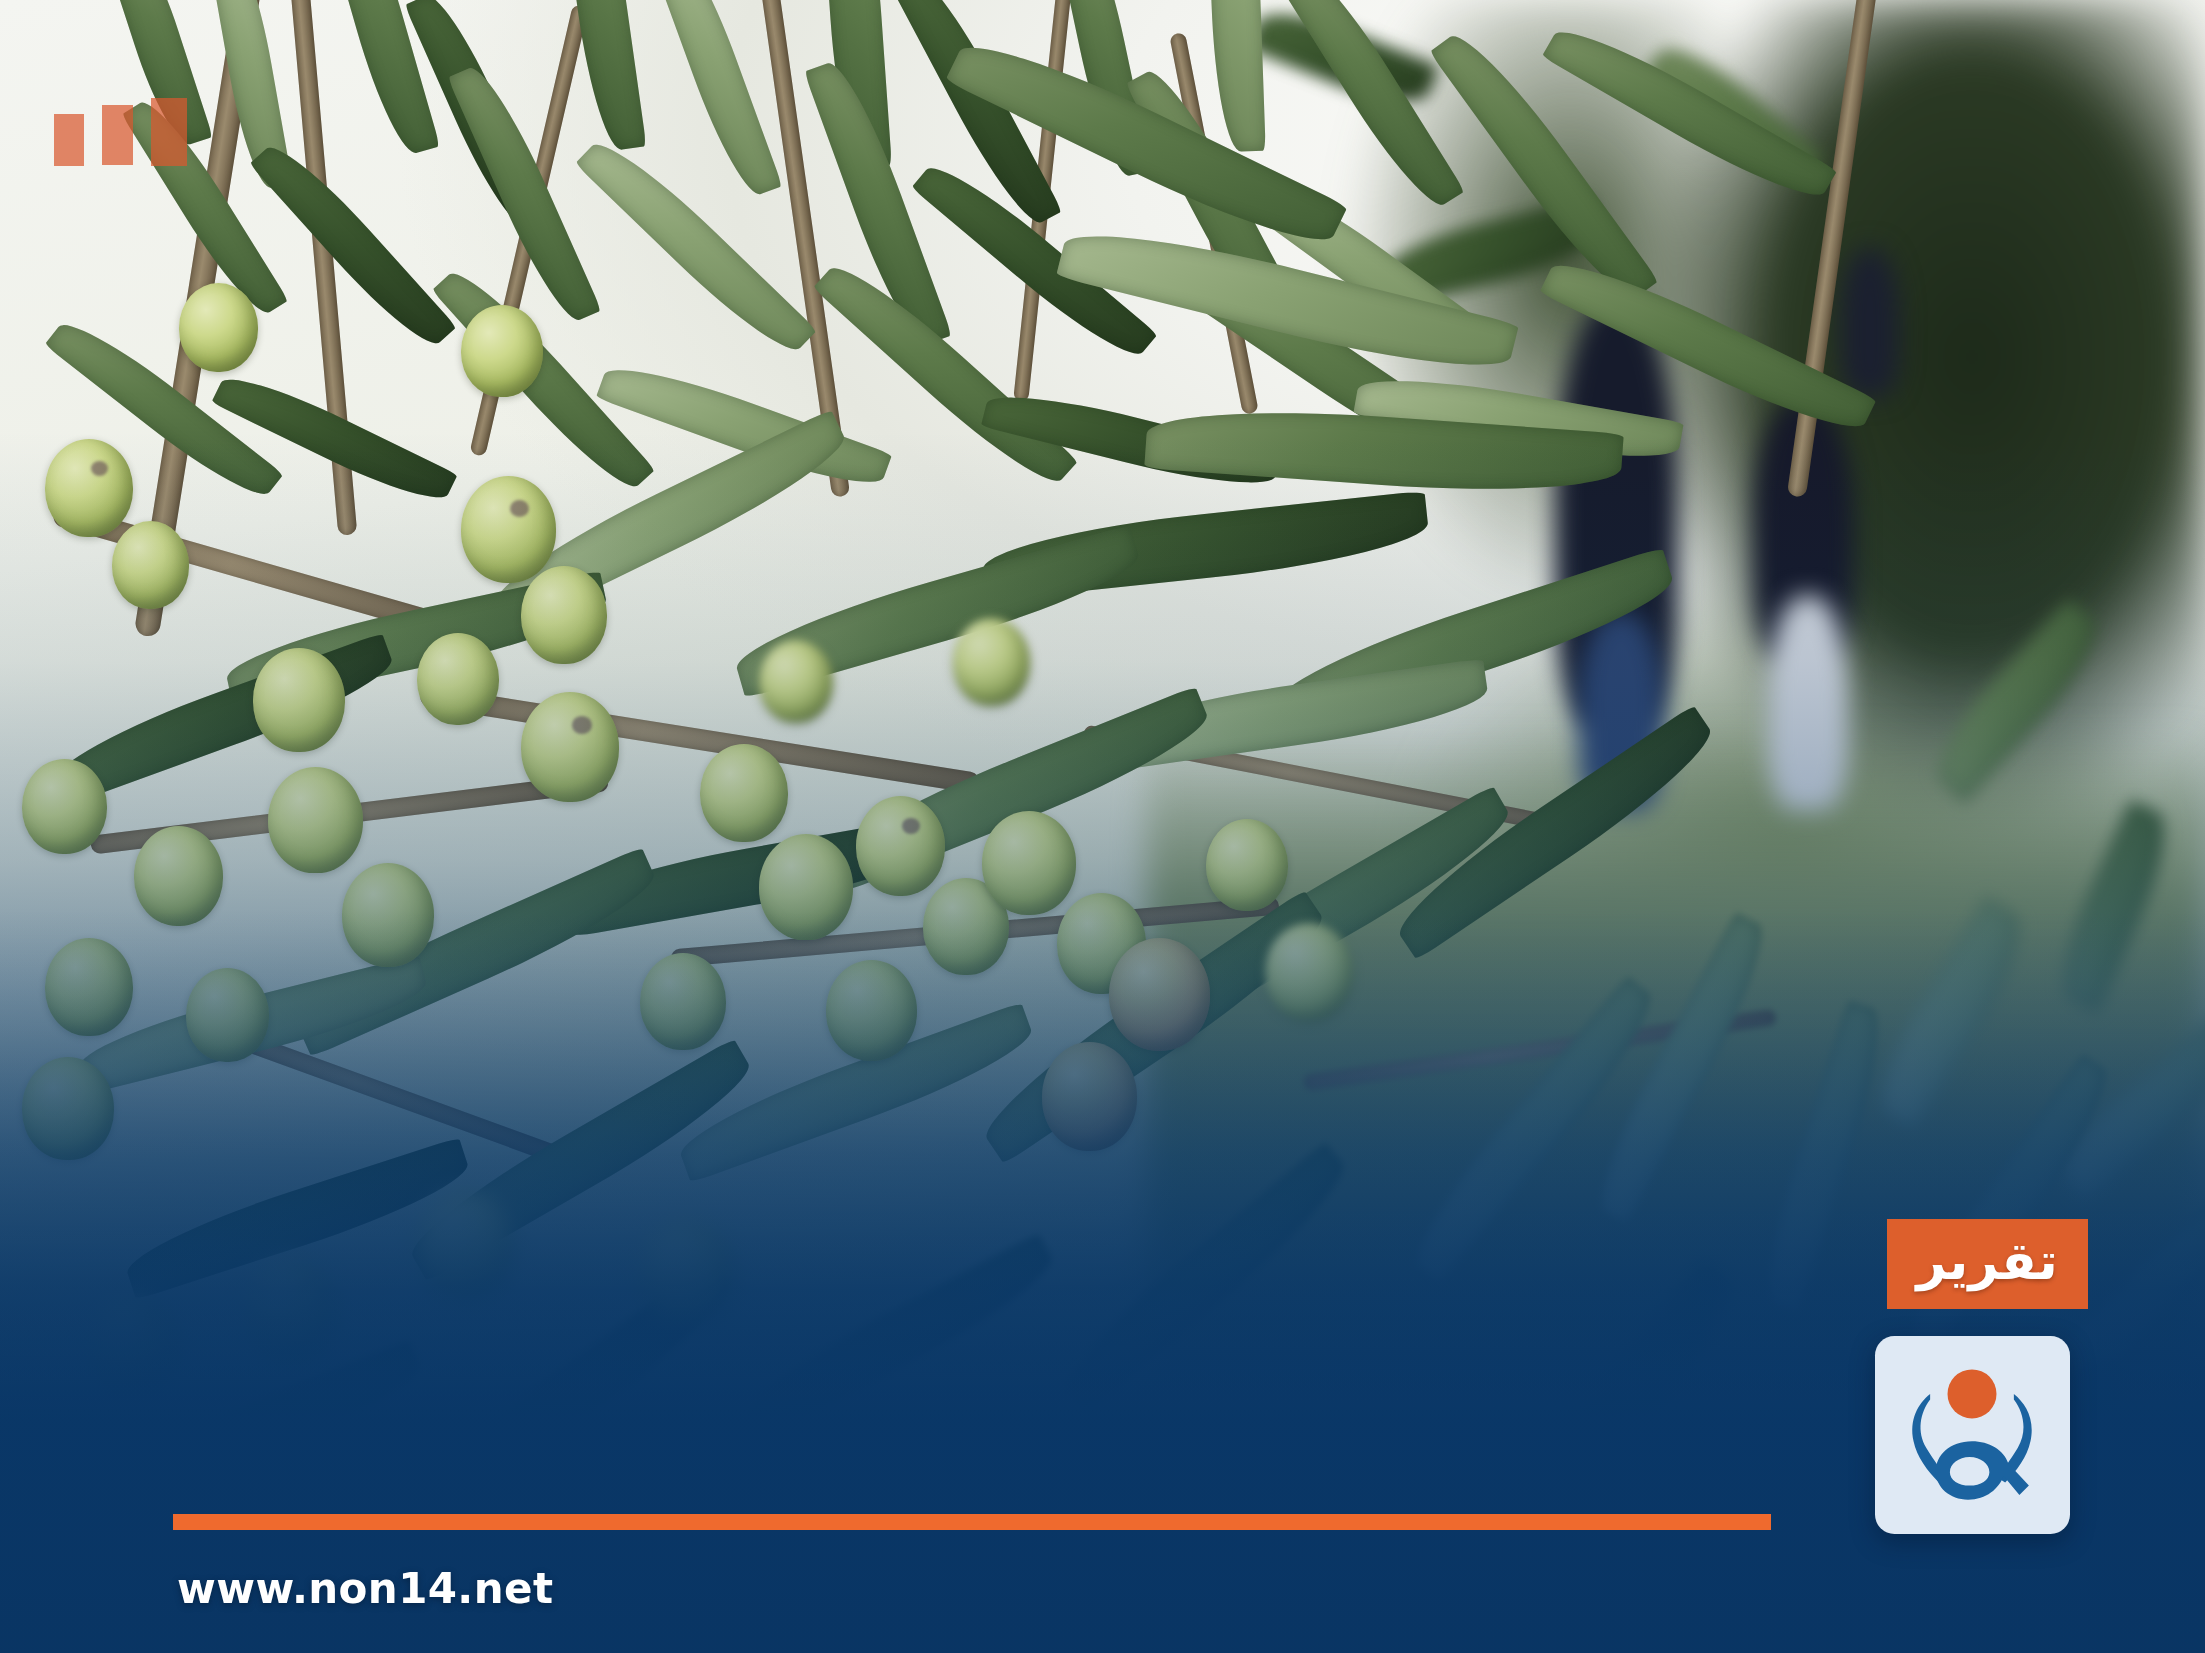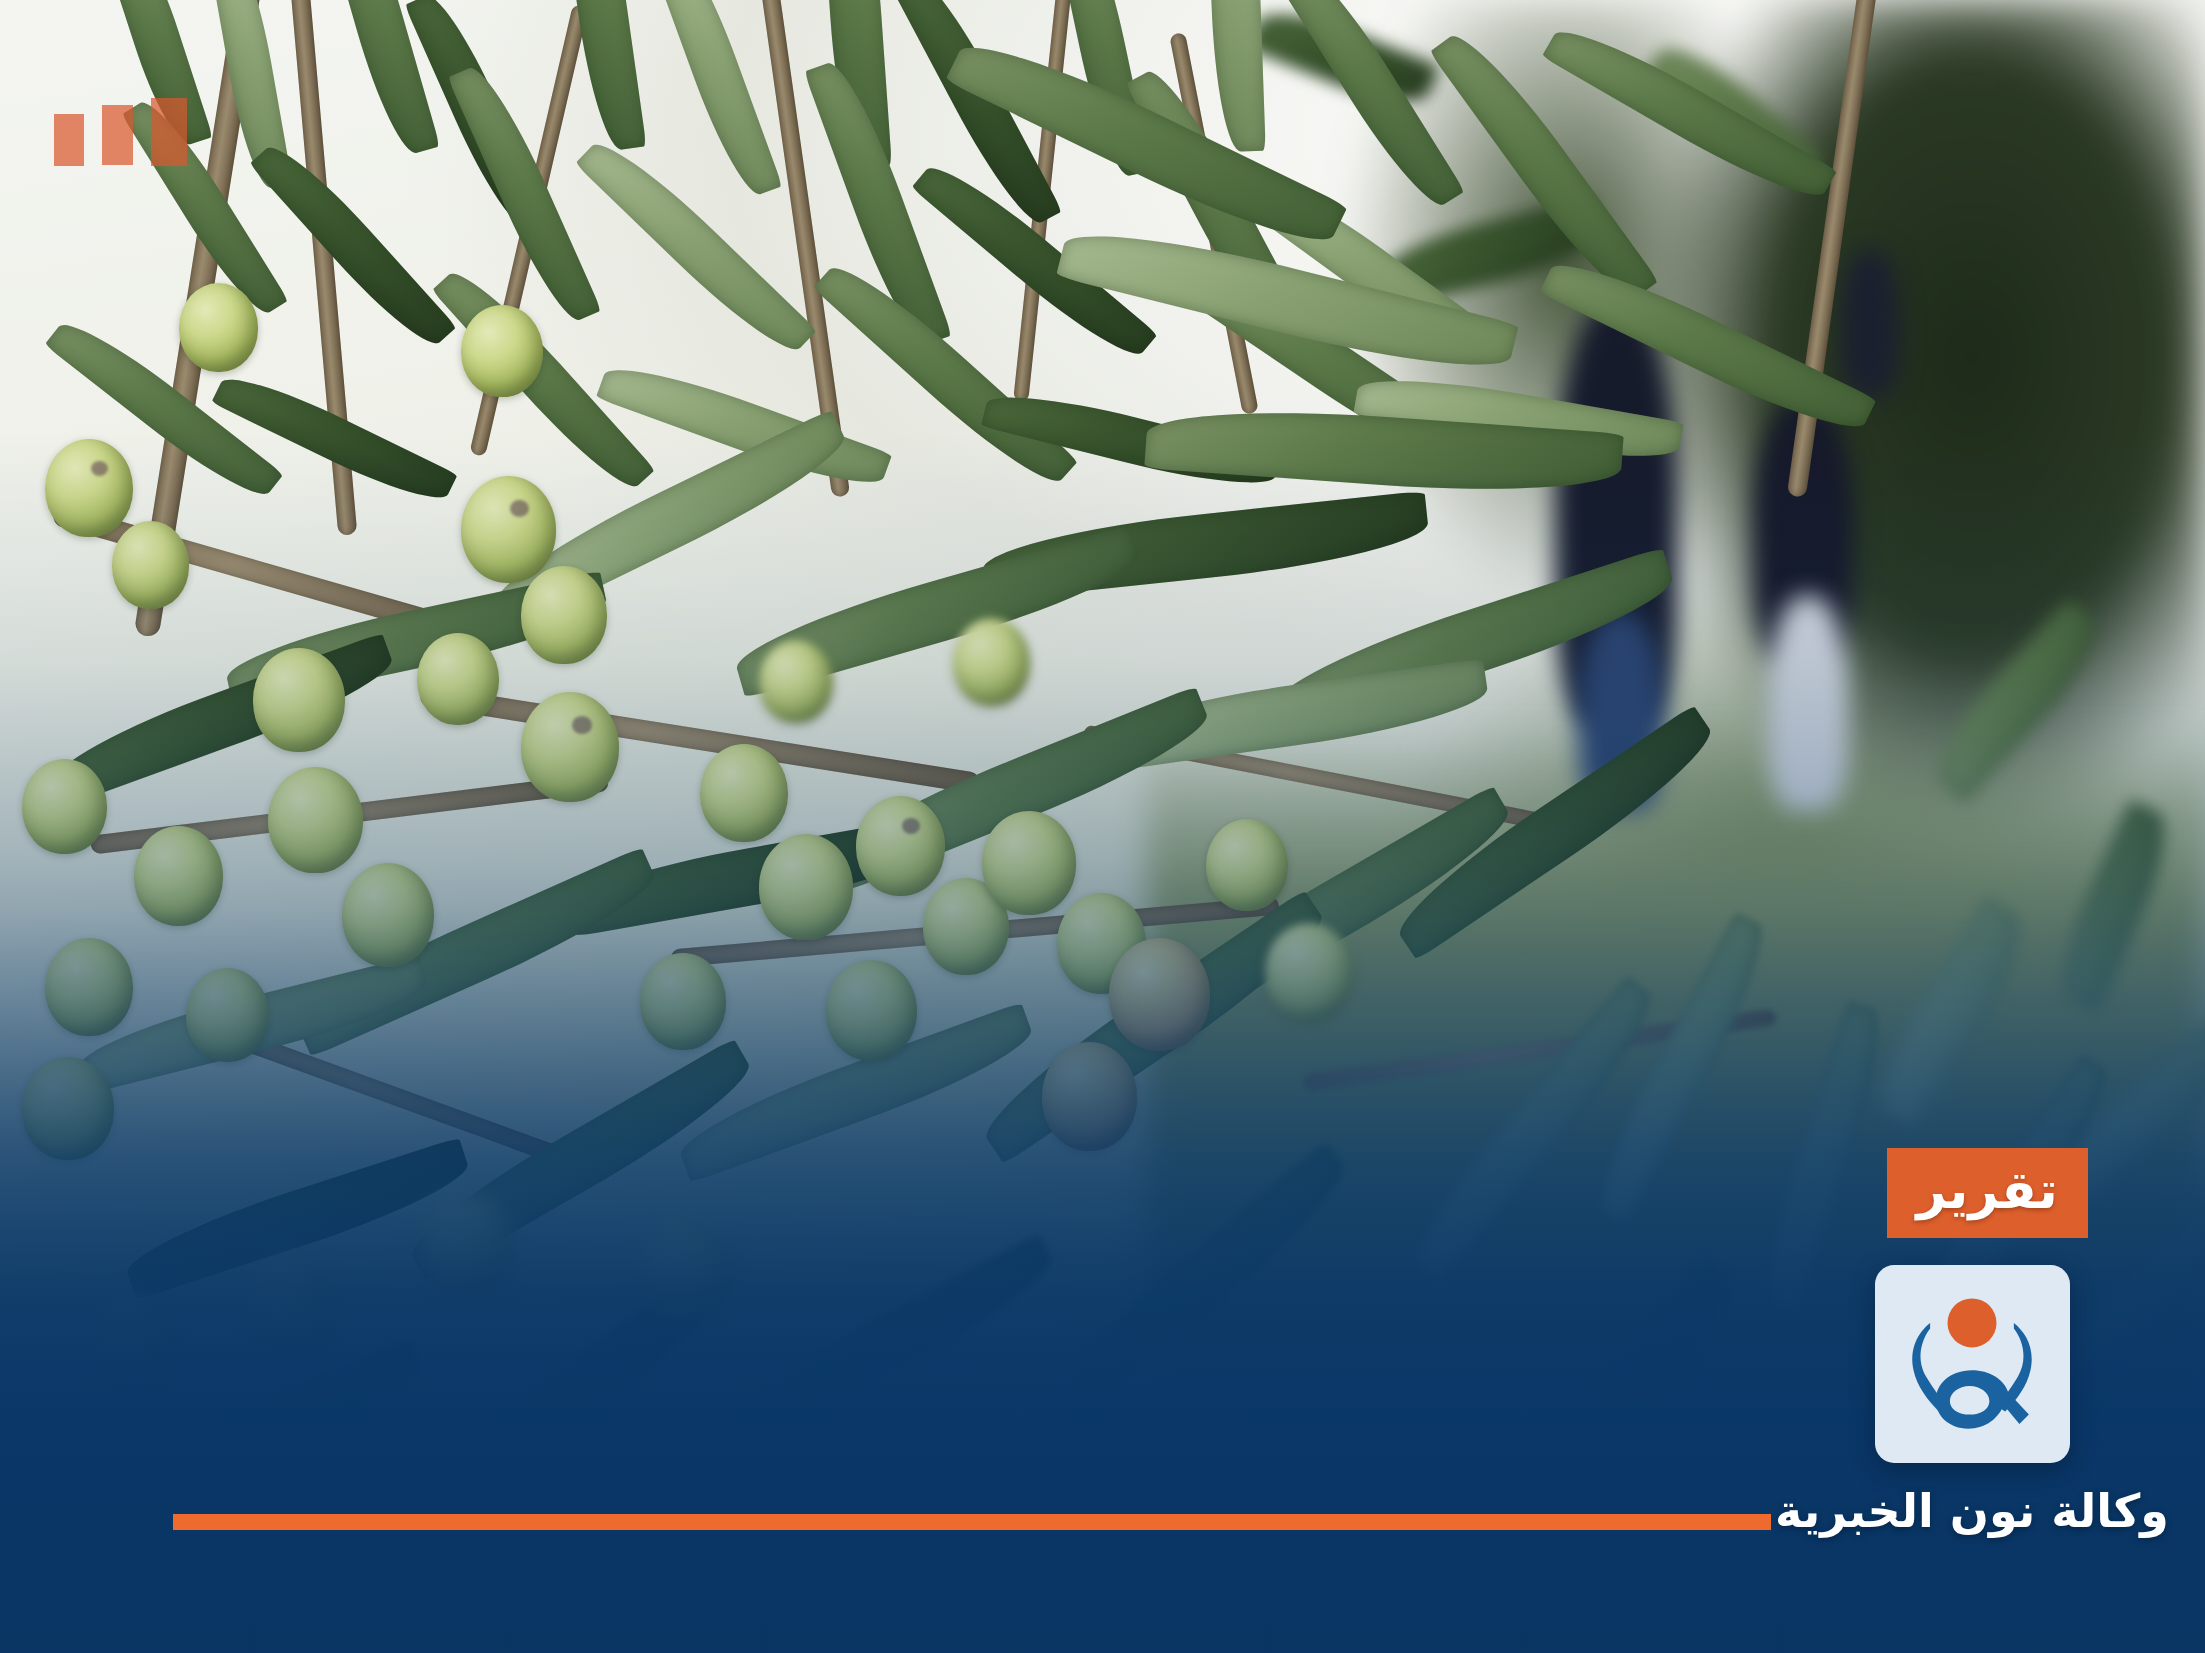--- a/index.html
+++ b/index.html
@@ -347,19 +347,19 @@
         <path d="M153 55 C 166 72, 170 96, 158 116 C 148 133, 138 144, 134 155
                  L 142 160 C 156 146, 170 128, 174 108 C 180 80, 168 60, 153 48 Z" fill="#1b63a0"></path>
         <path d="M100 108 C 72 108, 54 126, 54 146 C 54 166, 72 182, 95 182
                  C 118 182, 134 168, 140 152 L 160 176 L 172 164 L 146 136
                  C 140 119, 122 108, 100 108 Z
                  M 97 128 C 111 128, 122 137, 122 147 C 122 157, 111 164, 97 164
                  C 83 164, 72 157, 72 147 C 72 137, 83 128, 97 128 Z" fill="#1b63a0"></path>
       </svg>
     </div>
 
-    <div class="agency">وكالة نون الخبرية</div>
   </div>
 
   <div class="rule"></div>
+  <div class="url">www.non14.net</div>
 
 </div>
 
 
 </body></html>

